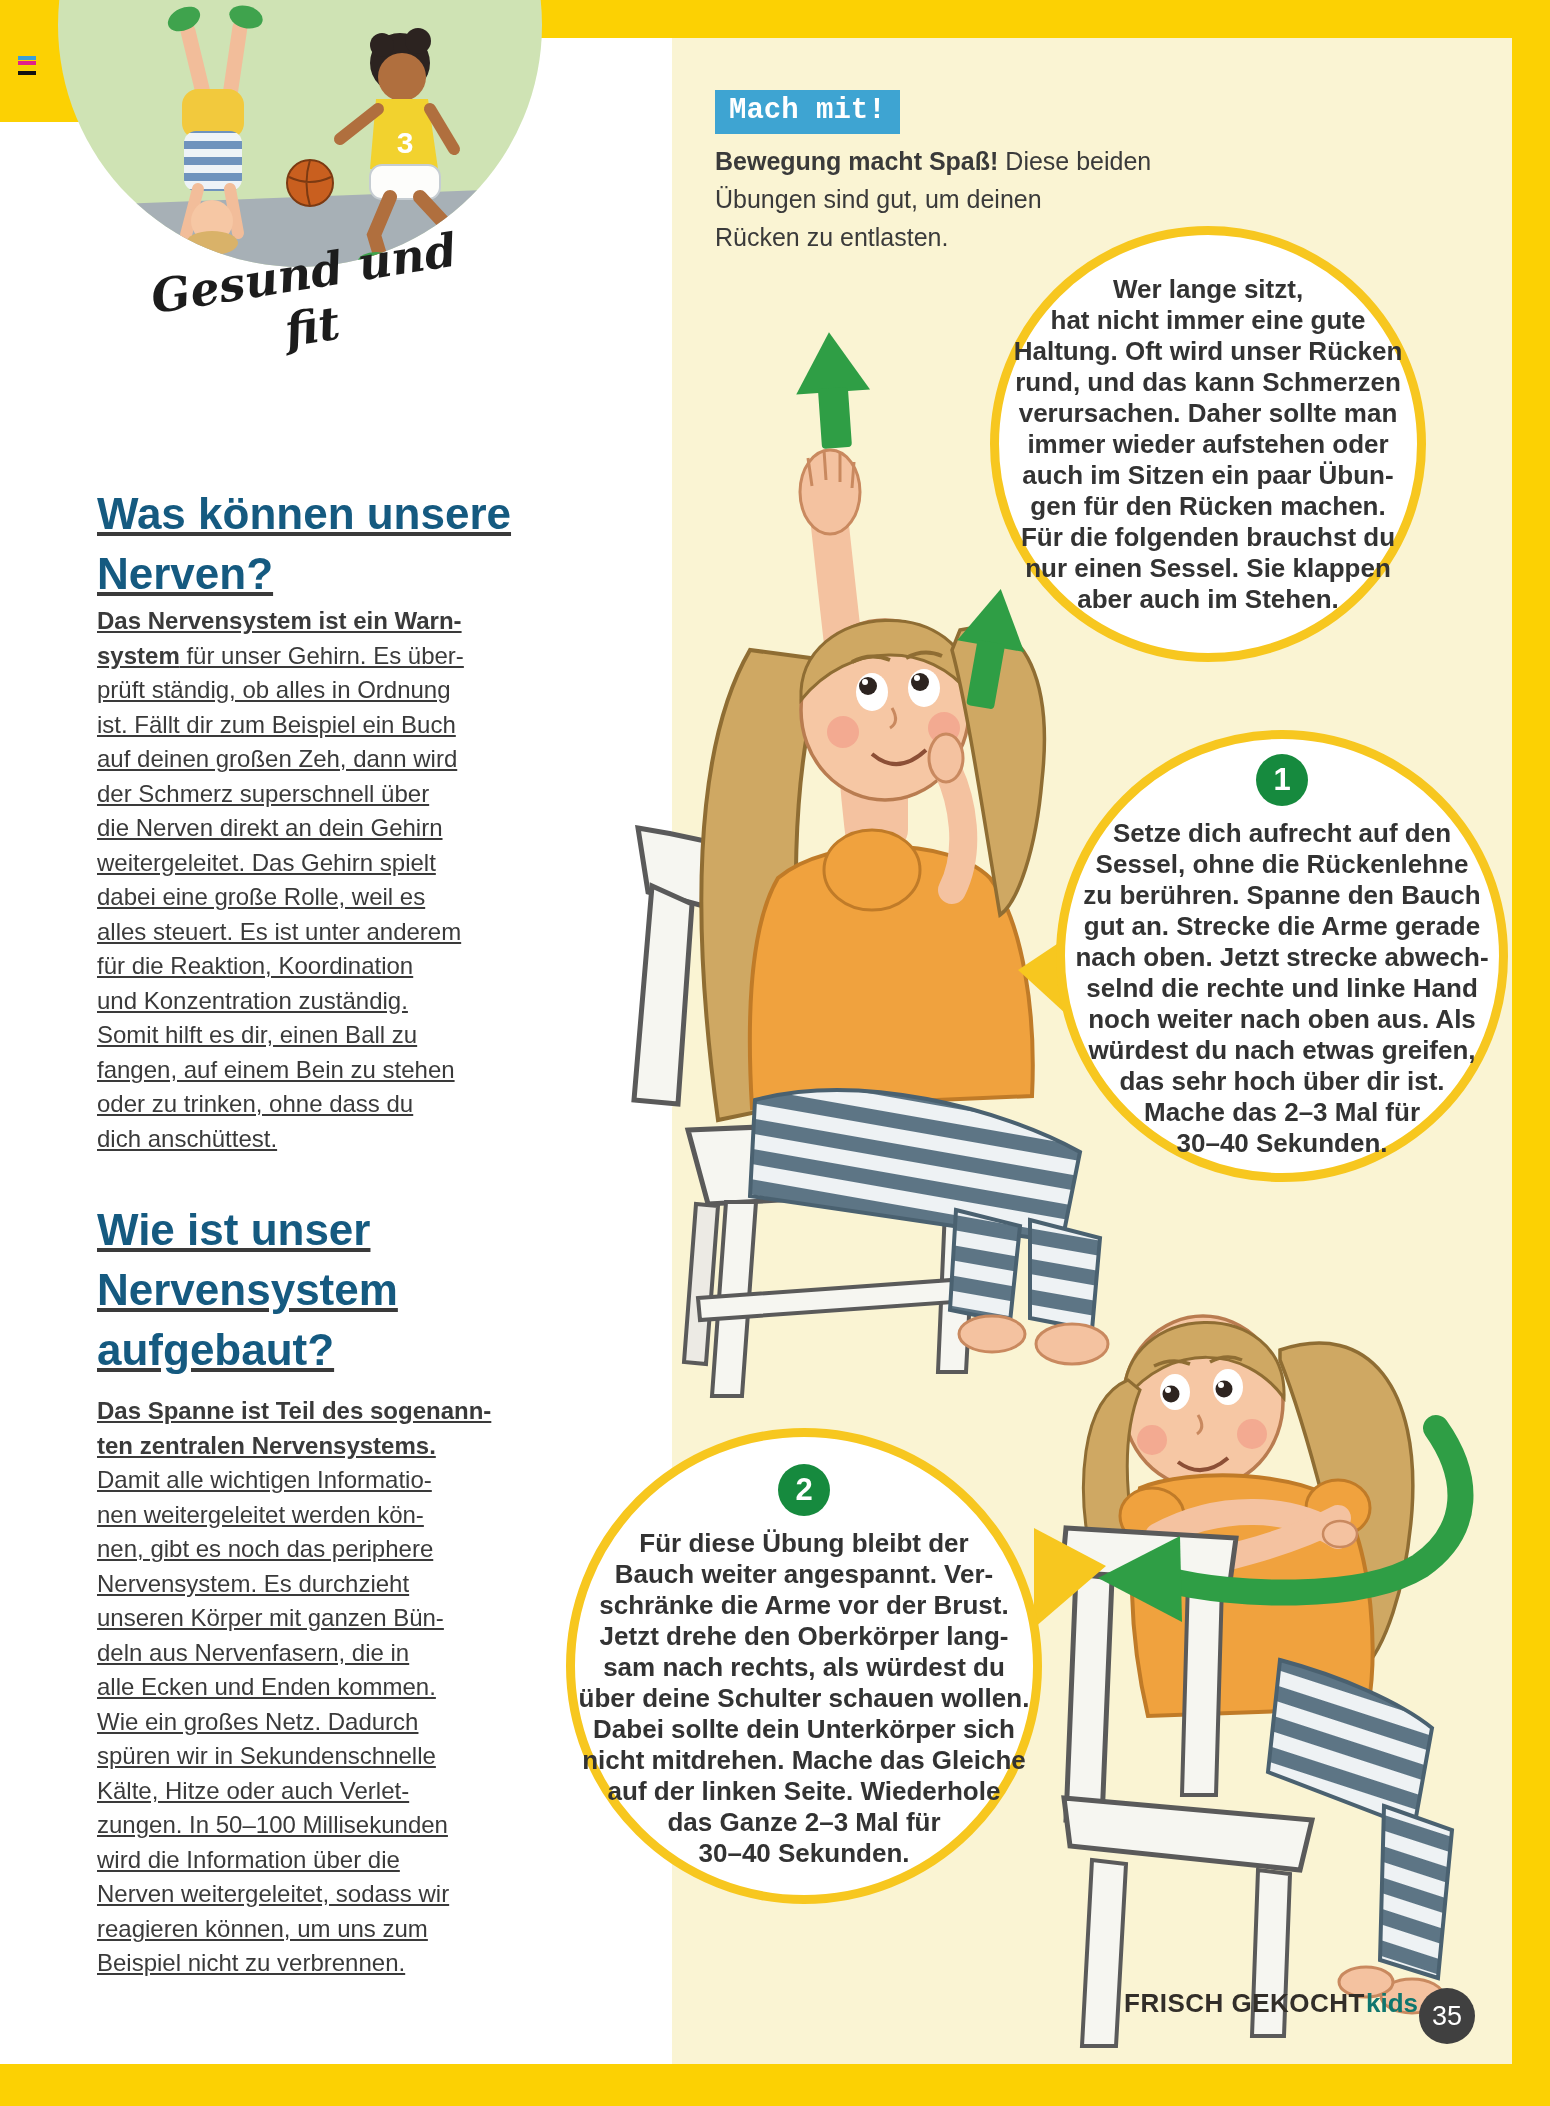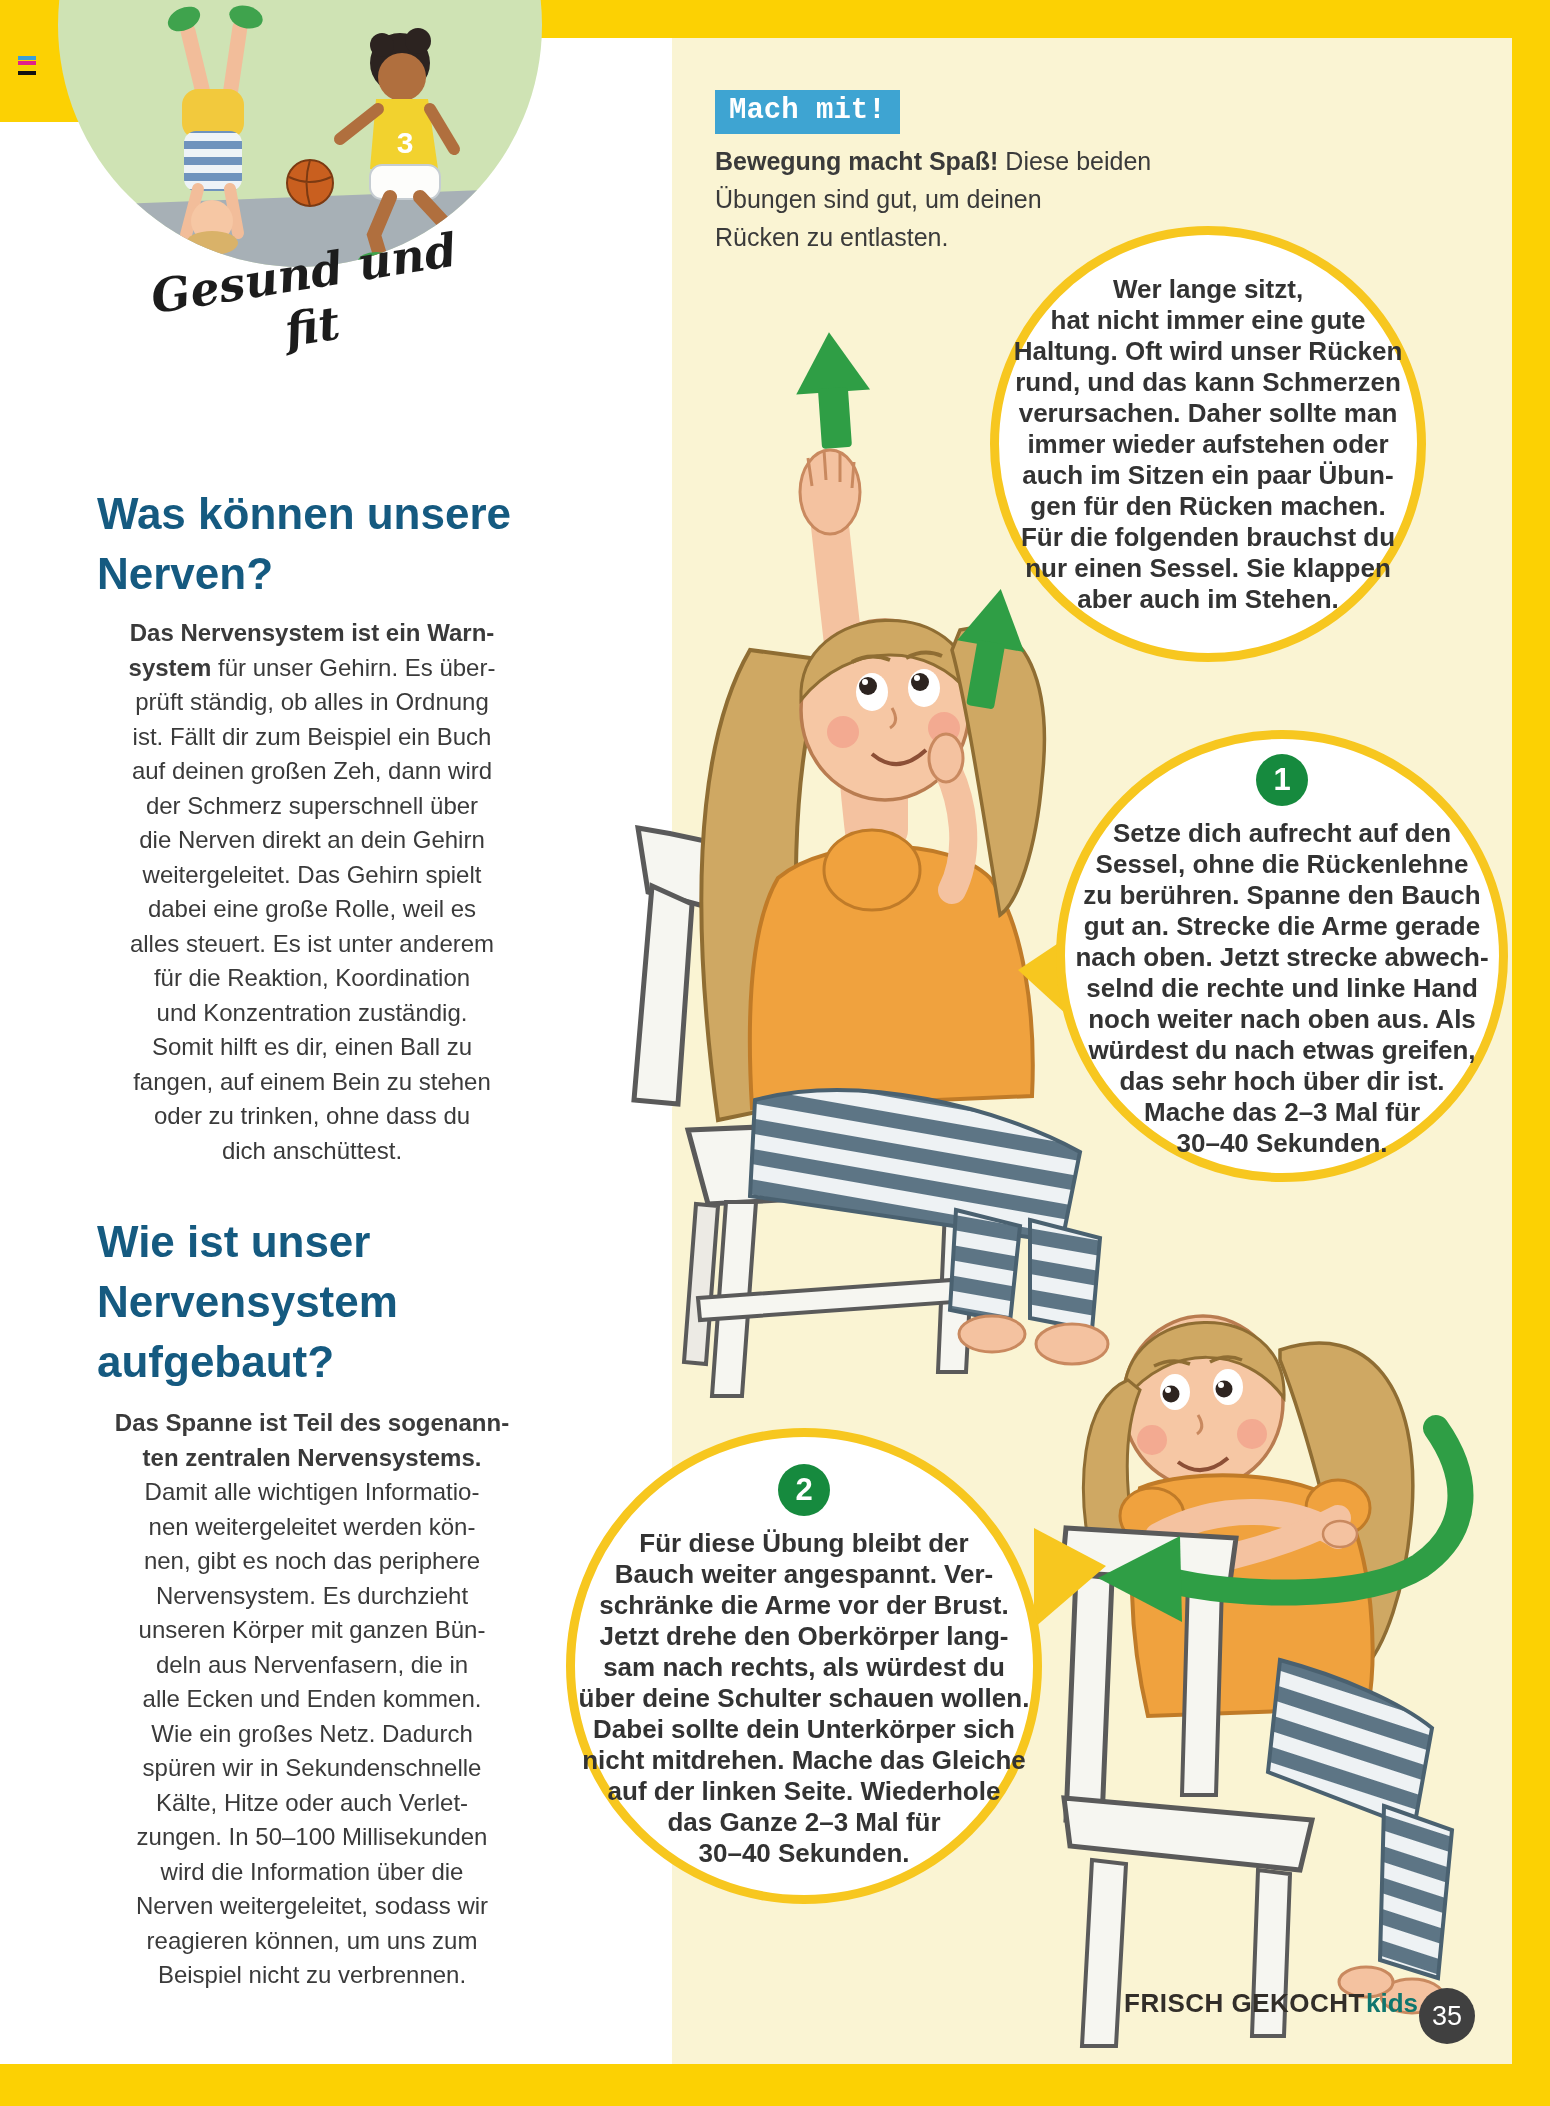--- a/index.html
+++ b/index.html
@@ -12,23 +12,23 @@
   #bar-bottom{left:0;top:2064px;width:1550px;height:42px;}
   .cream{position:absolute;left:672px;top:38px;width:840px;height:2026px;background:#faf4d3;}
   .regmark{position:absolute;left:18px;top:56px;width:18px;display:flex;flex-direction:column;gap:1px;z-index:2;}
   .regmark i{height:4px;display:block;}
   .dome{position:absolute;left:58px;top:-217px;width:484px;height:484px;border-radius:50%;
         background:#cfe3b4;overflow:hidden;z-index:1;}
   .dome svg{position:absolute;left:0;bottom:0;}
   .script-title{position:absolute;left:148px;top:246px;width:320px;text-align:center;transform:rotate(-9deg);
         font-family:"DejaVu Serif","Liberation Serif",serif;font-style:italic;font-weight:bold;
         font-size:46px;color:#1c1c1c;z-index:2;}
-  .article{position:absolute;left:97px;top:484px;width:430px;color:#3a3a3a;z-index:2;}
+  .article{position:absolute;left:97px;top:484px;width:430px;color:#3a3a3a;z-index:2;text-decoration:underline;}
   .article h2{font-size:44px;line-height:60px;color:#155a80;font-weight:bold;white-space:pre-line;margin:0;}
-  .article .body{font-size:24px;line-height:34.5px;white-space:pre;margin:12px;text-align:center;}
+  .article .body{font-size:24px;line-height:34.5px;white-space:pre;margin:0;}
   #heading2{margin-top:44px;}
   #para2{margin-top:14px;}
   .b{font-weight:bold;}
   .mach-label{position:absolute;left:715px;top:90px;background:#3ea4d2;color:#fff;font-weight:bold;
         font-size:29px;padding:4px 14px 7px;z-index:2;font-family:Liberation Mono, monospace;}
   .activity-intro{position:absolute;left:715px;top:142px;font-size:25px;line-height:38px;color:#3a3a3a;
         white-space:pre;z-index:2;}
   .bubble{position:absolute;background:#ffffff;border:9px solid #f7c71f;border-radius:50%;
         display:flex;flex-direction:column;align-items:center;justify-content:center;text-align:center;
         z-index:3;box-sizing:border-box;}

